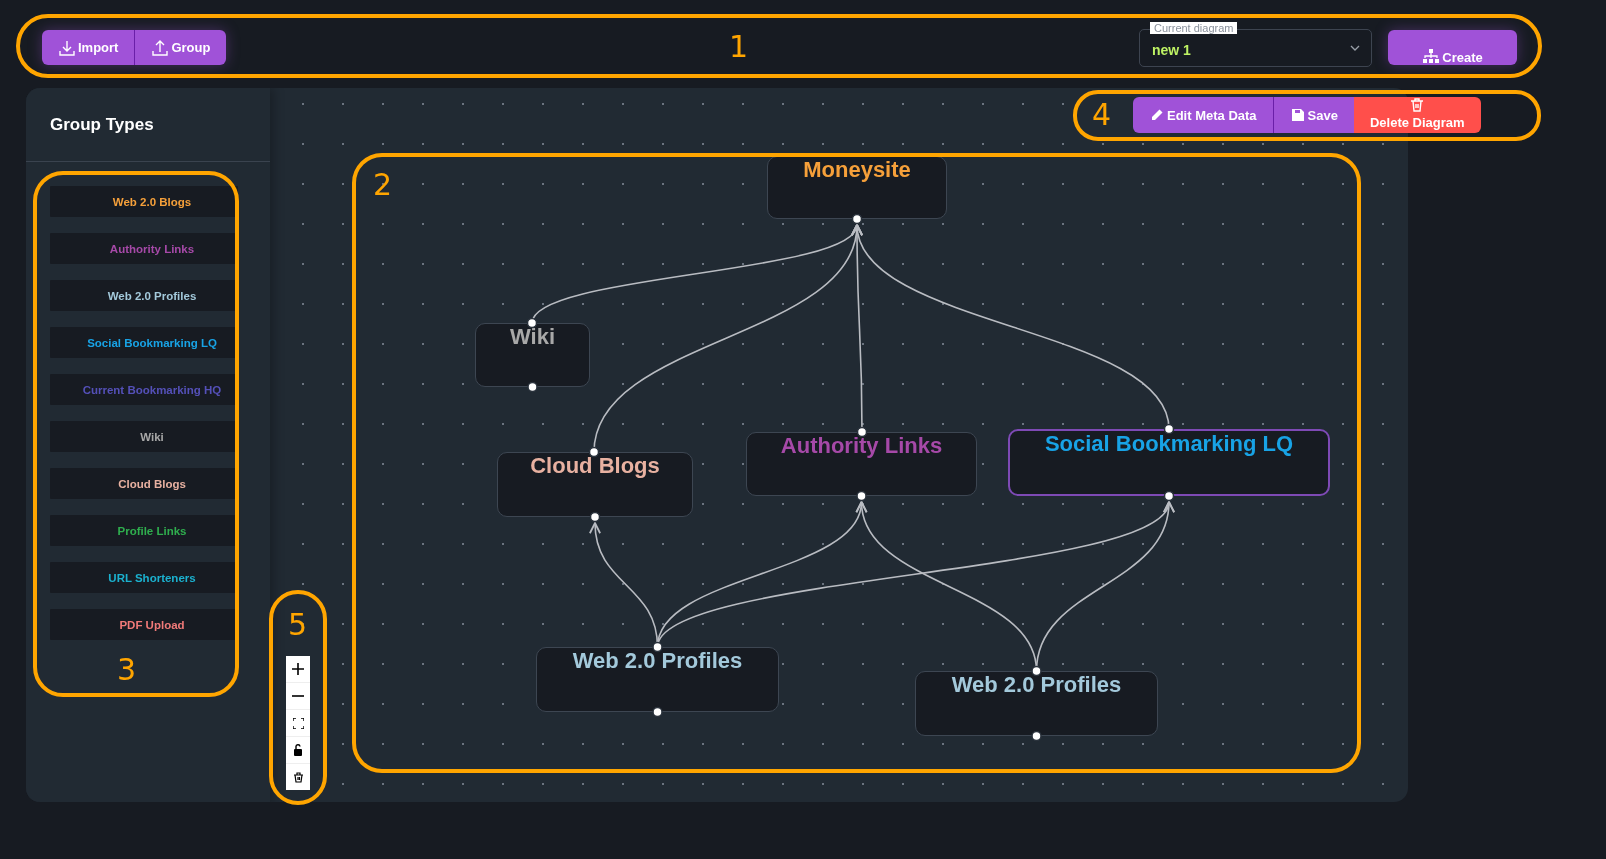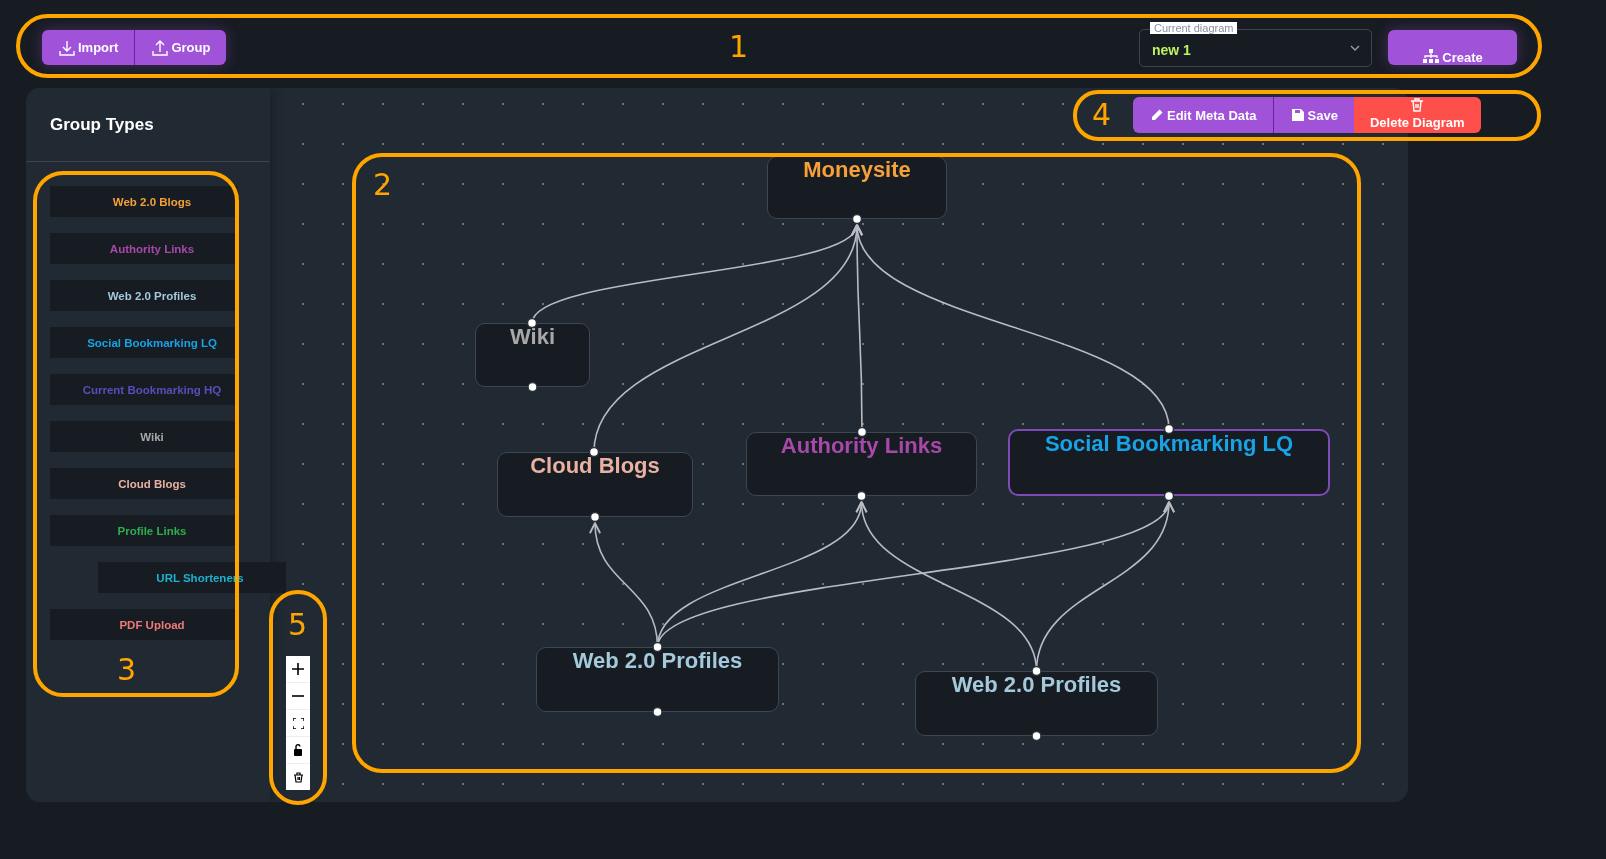--- a/index.html
+++ b/index.html
@@ -74,21 +74,21 @@
     <div class="sidebar-divider"></div>
     <div id="group-list">
         <div class="group-item" style="top: 98px; color: rgb(246, 160, 58);">Web 2.0 Blogs</div>
         <div class="group-item" style="top: 145px; color: rgb(166, 73, 168);">Authority Links</div>
         <div class="group-item" style="top: 192px; color: rgb(163, 201, 219);">Web 2.0 Profiles</div>
         <div class="group-item" style="top: 239px; color: rgb(24, 163, 230);">Social Bookmarking LQ</div>
         <div class="group-item" style="top: 286px; color: rgb(84, 80, 184);">Current Bookmarking HQ</div>
         <div class="group-item" style="top: 333px; color: rgb(168, 168, 168);">Wiki</div>
         <div class="group-item" style="top: 380px; color: rgb(232, 177, 161);">Cloud Blogs</div>
         <div class="group-item" style="top: 427px; color: rgb(47, 174, 78);">Profile Links</div>
-        <div class="group-item" style="top: 474px; color: rgb(27, 177, 207); margin-left: 48px;">URL Shorteners</div>
+        <div class="group-item" style="top: 474px; color: rgb(27, 177, 207);">URL Shorteners</div>
         <div class="group-item" style="top: 521px; color: rgb(240, 122, 121);">PDF Upload</div>
       </div>
   </div>
 </div>
 
 <div class="btn-group" style="left:1133px;top:97px;height:36px;box-shadow:none;">
   <div class="seg purple">
     <svg width="16" height="16" viewBox="0 0 16 16" fill="#fff">
         <path d="M10.5 2.5l3 3-7.5 7.5H3v-3z"></path>
       </svg>

